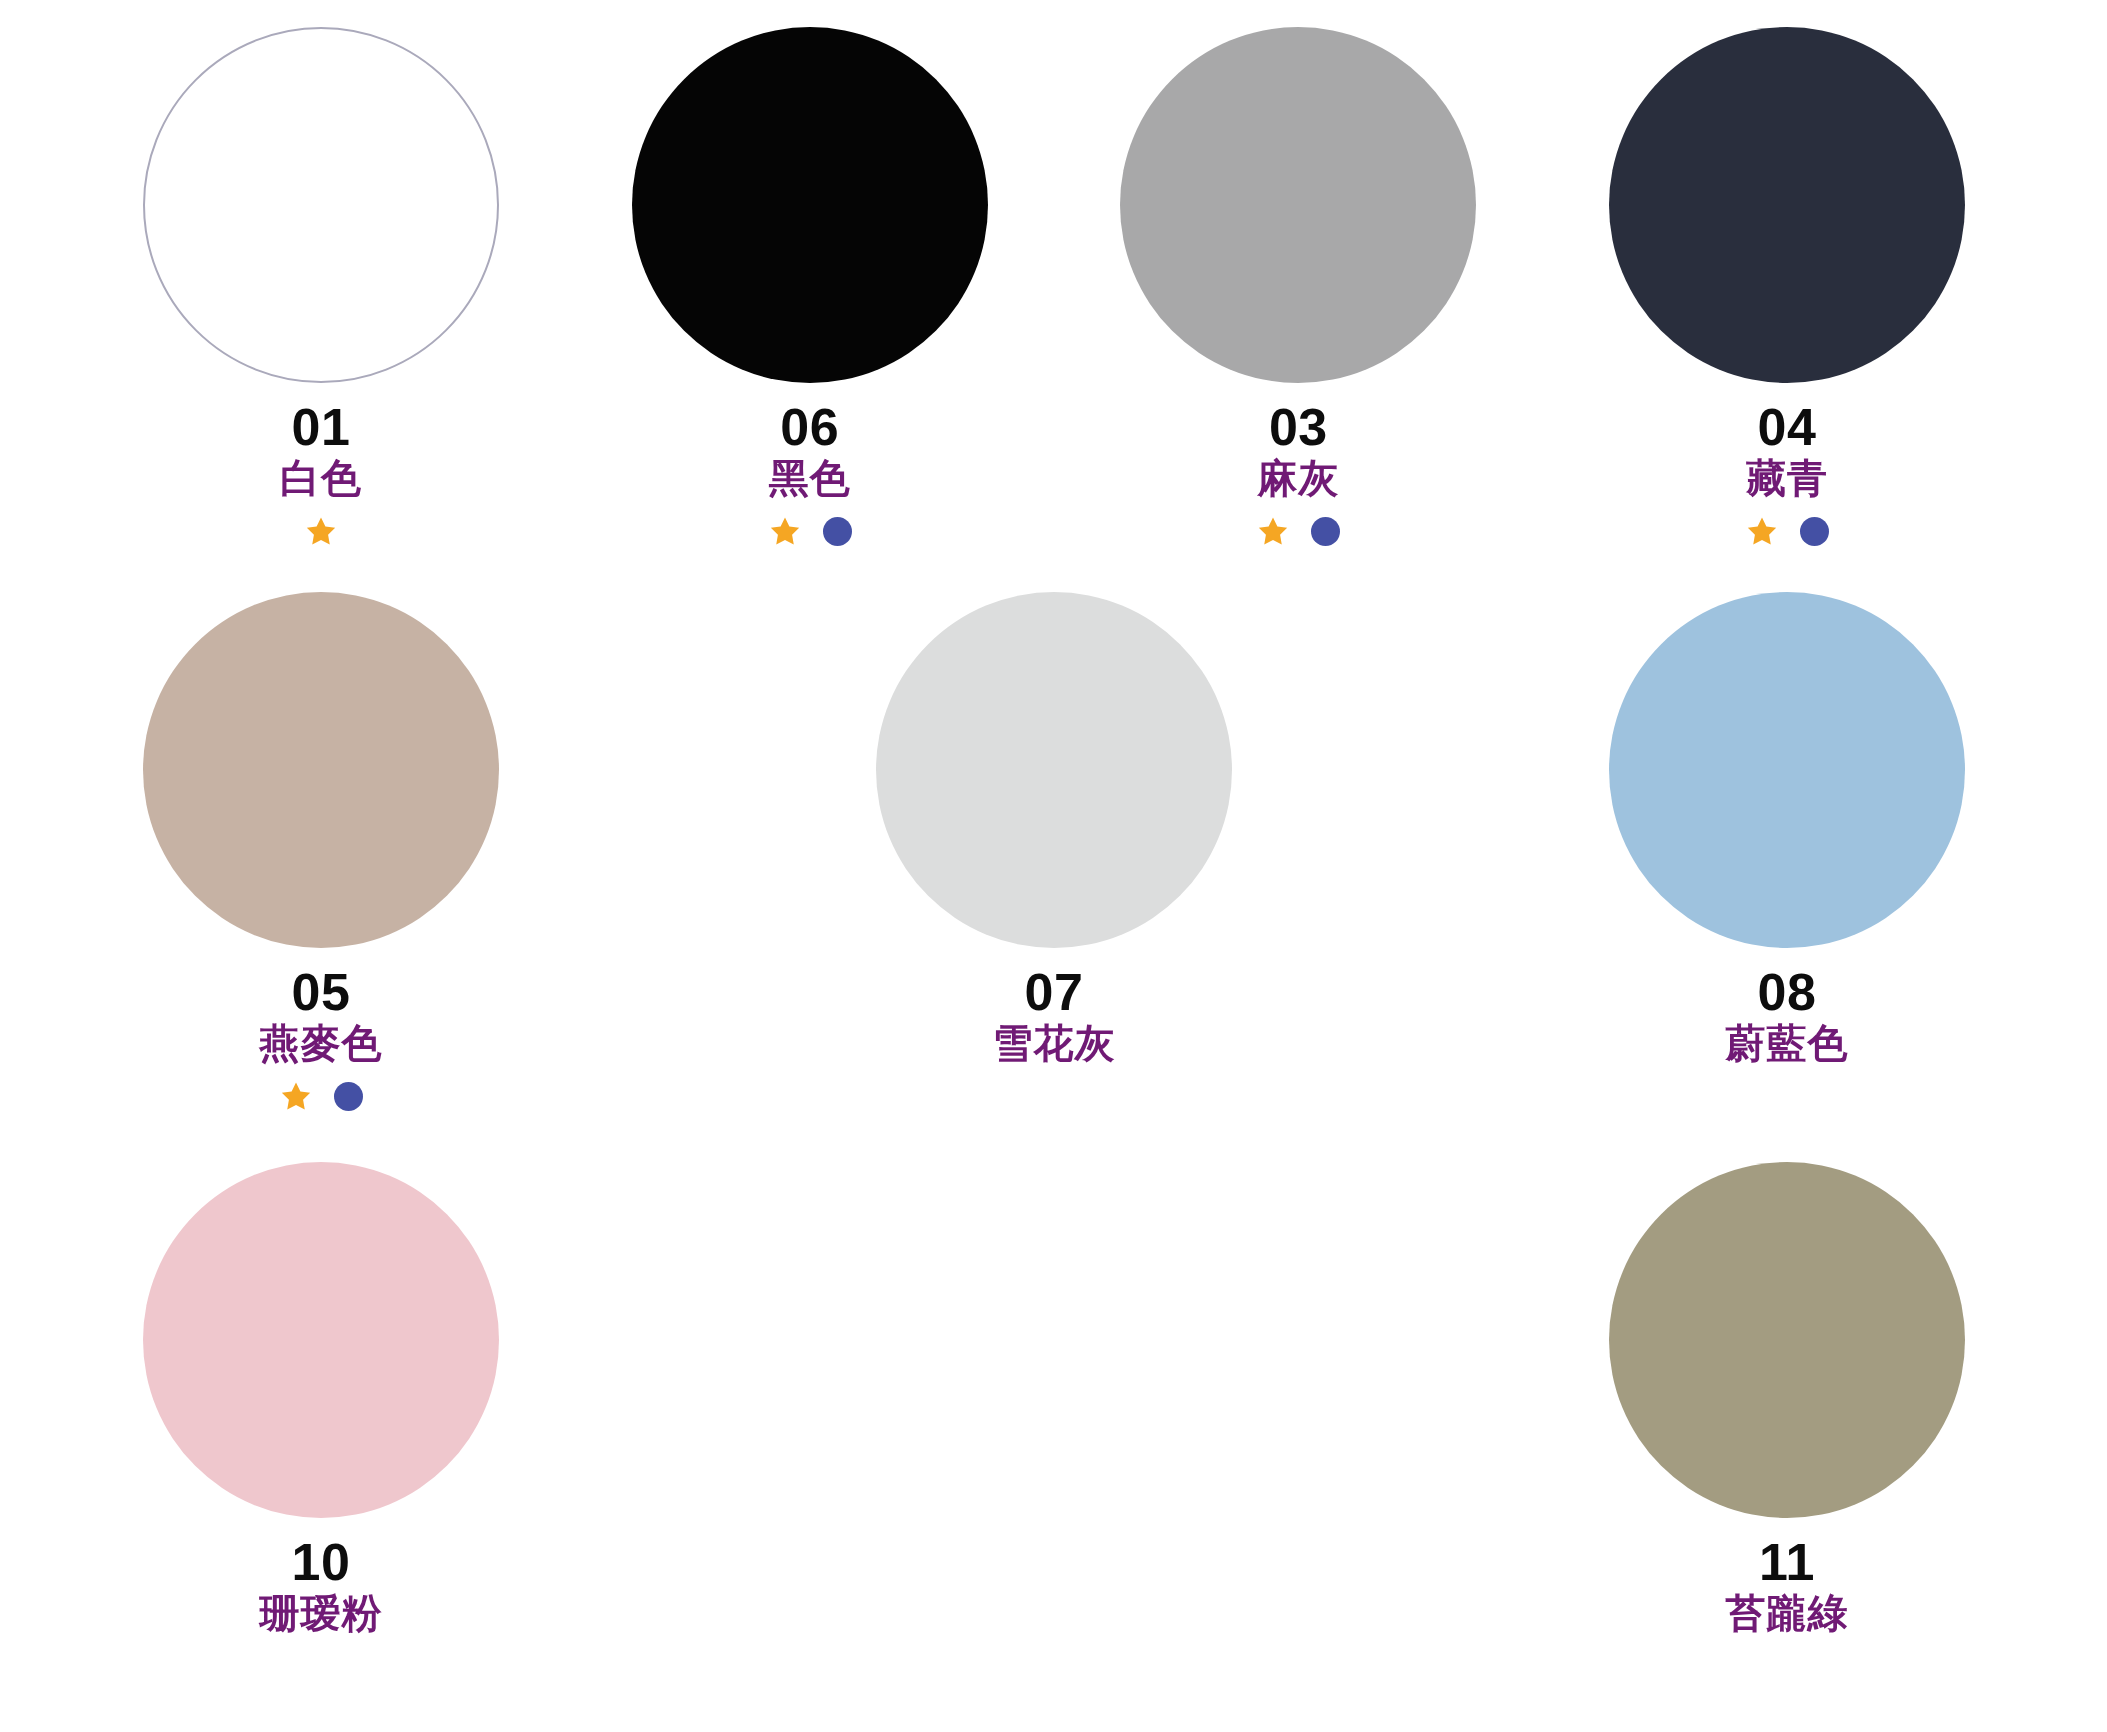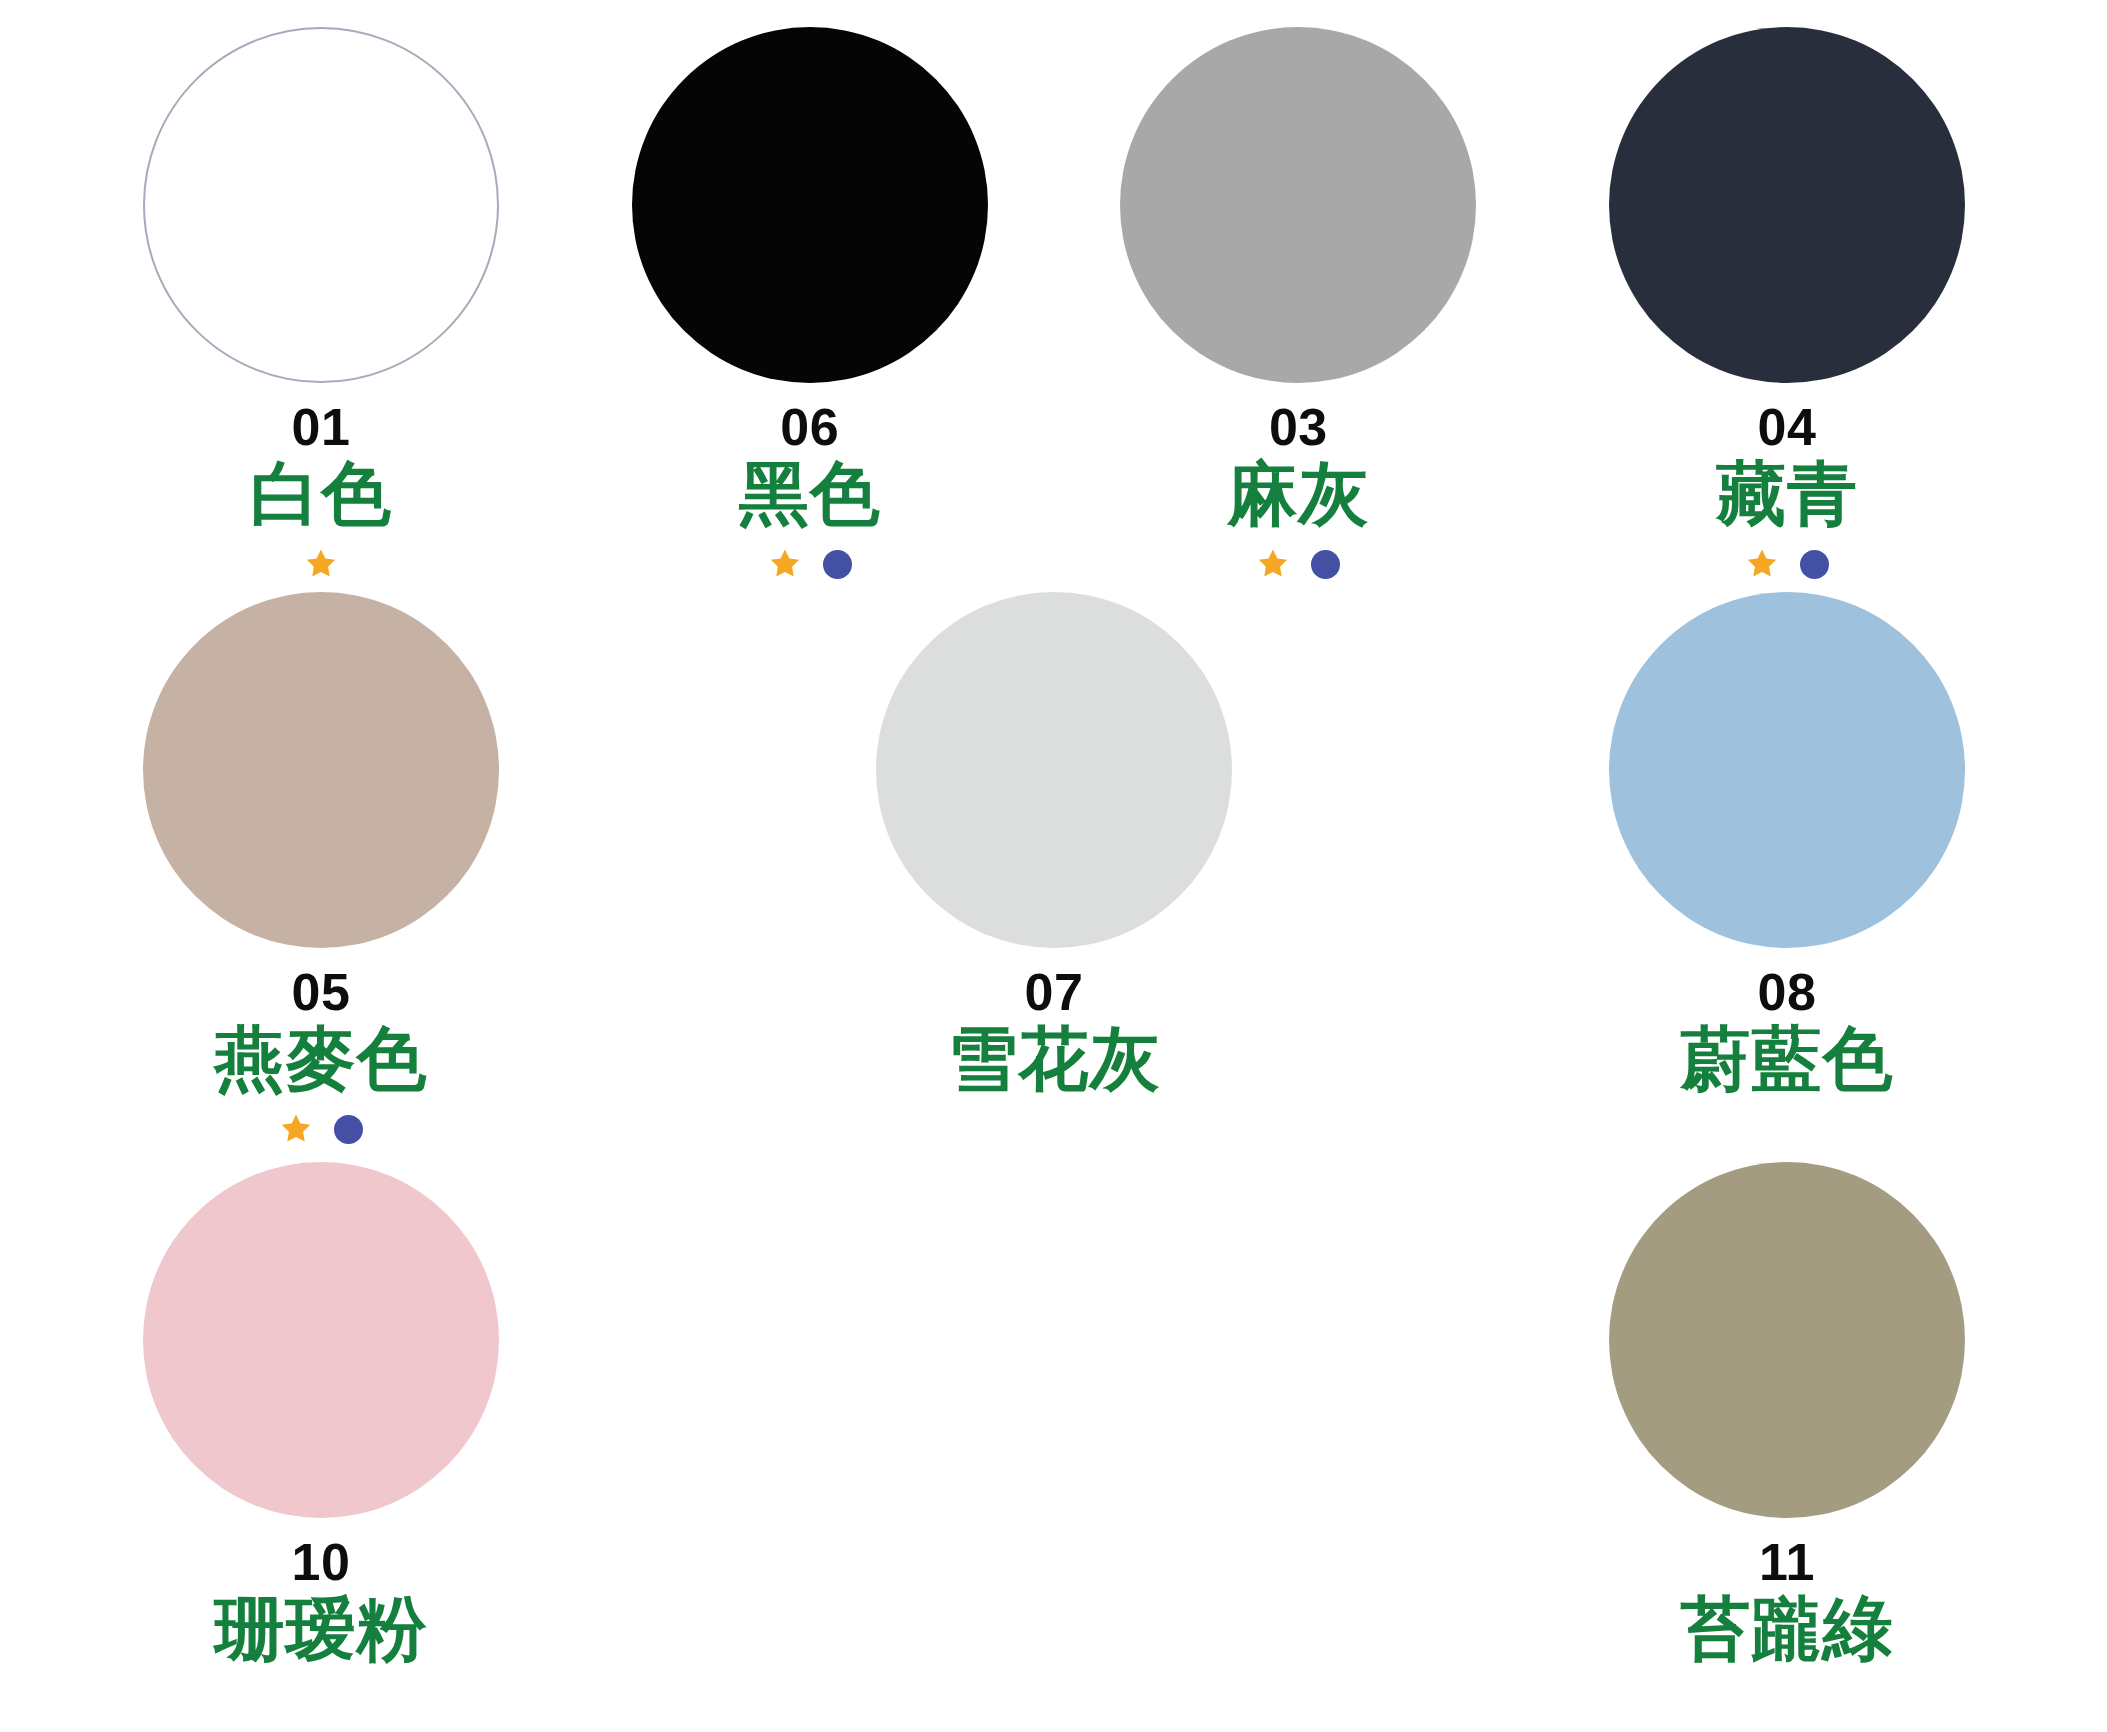--- a/index.html
+++ b/index.html
@@ -56,25 +56,25 @@
   .swatch-code {
     font-size: 52px;
     font-weight: 700;
     line-height: 1.06;
     letter-spacing: 0.5px;
     margin-top: 17px;
     color: #0d0d0d;
   }
 
   .swatch-name {
-    font-size: 70px;
+    font-size: 40px;
     font-weight: 700;
     line-height: 1.08;
     letter-spacing: 1px;
-    color: #15803d;
+    color: #701a75;
     margin-top: 1.9px;
     white-space: nowrap;
   }
 
   .badge-row {
     display: flex;
     flex-direction: row;
     align-items: center;
     justify-content: center;
     gap: 21px;

